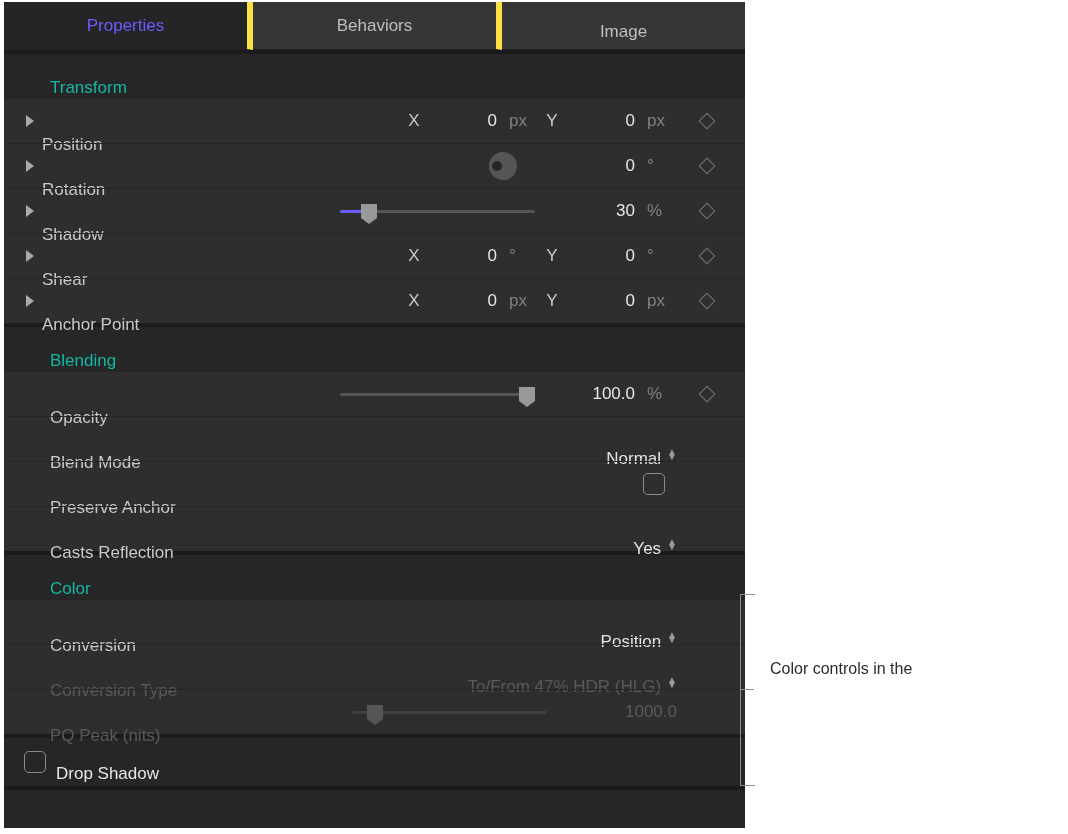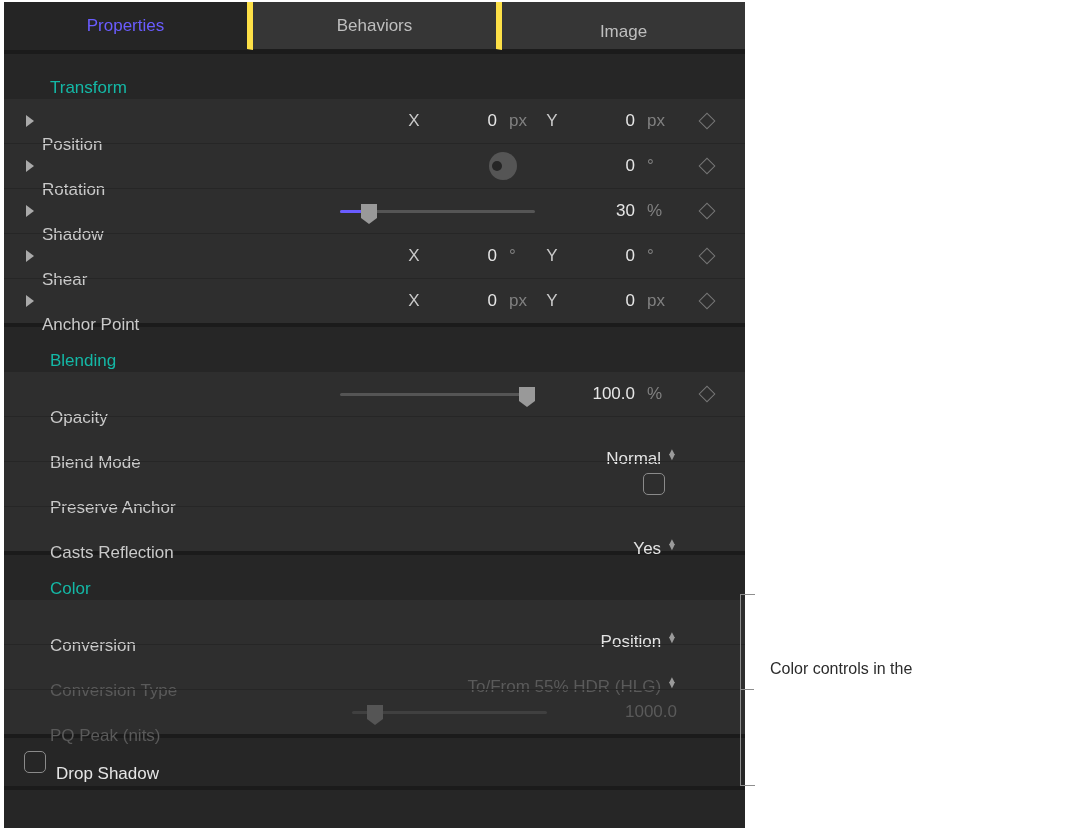--- a/index.html
+++ b/index.html
@@ -293,21 +293,21 @@
         </div>
         <div class="keyframe"></div>
       </div>
 
       <div class="row disabled">
         <div class="nodisc"></div>
         <div class="label">Conversion Type</div>
         <div class="controls">
           <div class="popup-col">
             <div class="popup">
-              <span>To/From 55% HDR (HLG)</span>
+              <span>To/From 47% HDR (HLG)</span>
               <span class="glyph">
                   <span>▲</span>
                   <span>▼</span>
                 </span>
             </div>
           </div>
         </div>
         <div class="keyframe"></div>
       </div>
 

